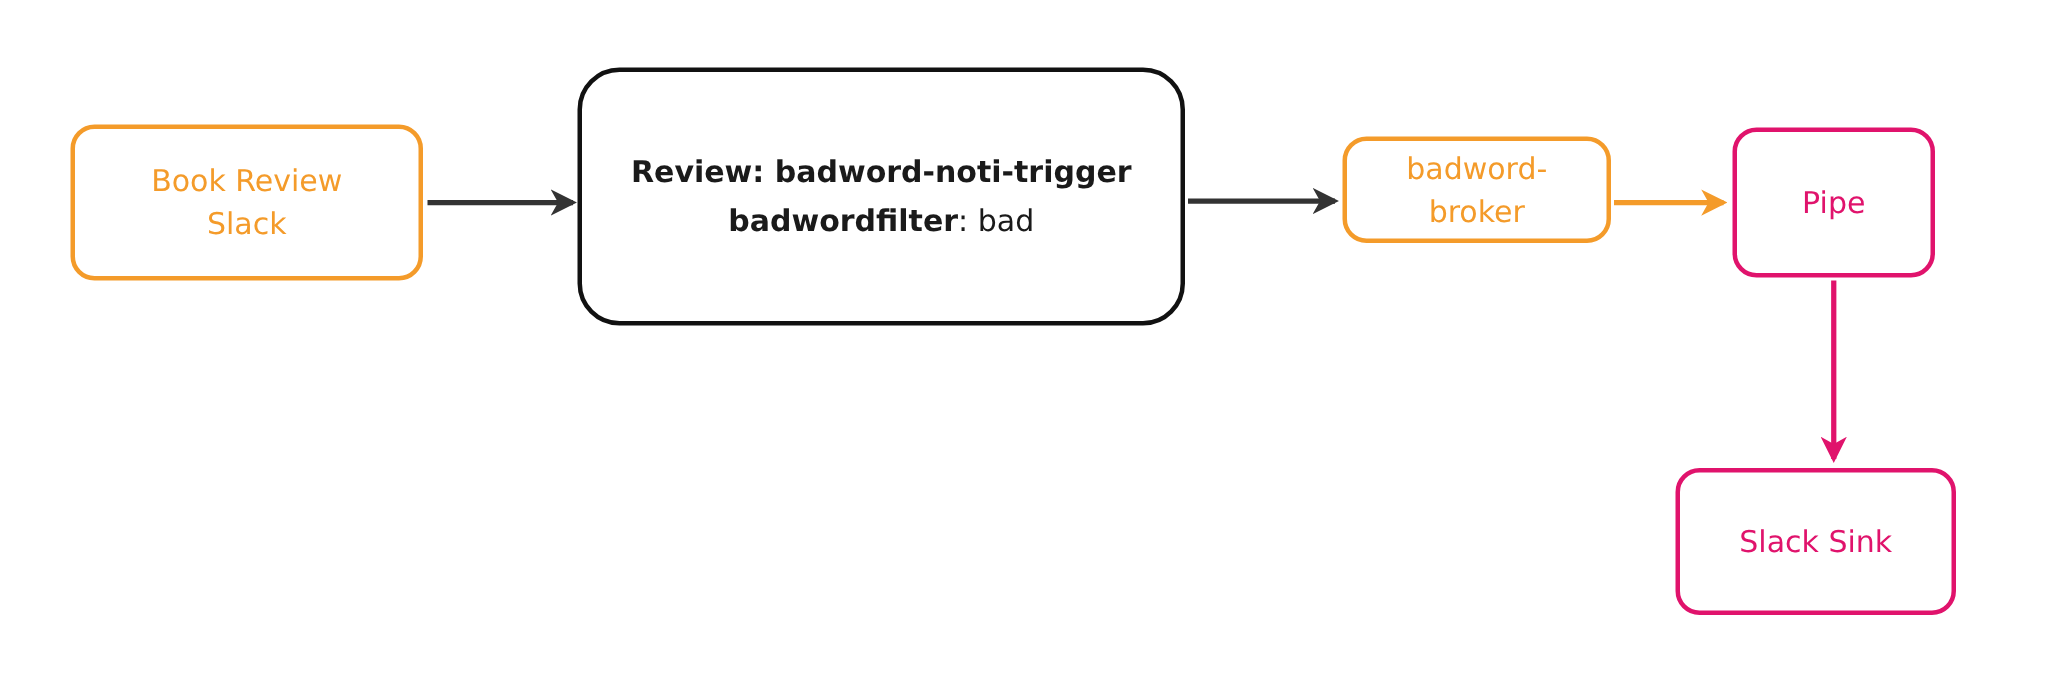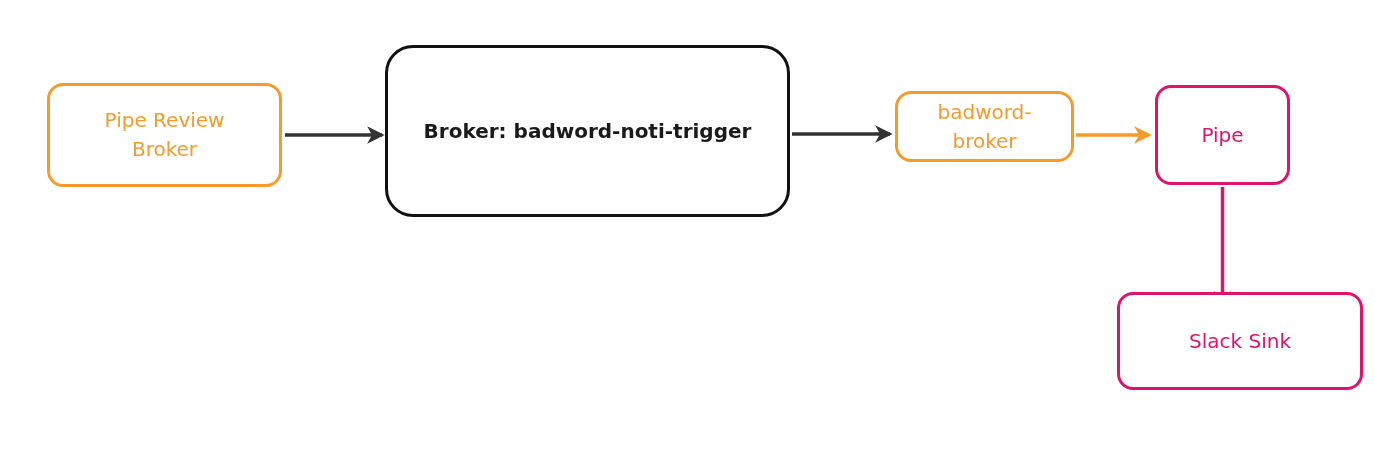--- a/index.html
+++ b/index.html
@@ -44,21 +44,21 @@
   }
   .node-dark {
     border: 3.5px solid #111111;
     color: #1a1a1a;
     border-radius: 28px;
   }
   #node-book-review-broker { left: 47px;  top: 83px;  width: 235px; height: 104px; padding: 0 22px; }
   #node-trigger             { left: 385px; top: 45px;  width: 405px; height: 172px; }
   #node-badword-broker      { left: 895px; top: 91px;  width: 179px; height: 71px;  padding: 0 18px; }
   #node-pipe                { left: 1155px;top: 85px;  width: 135px; height: 100px; }
-  #node-slack-sink          { left: 1117px;top: 292px; width: 246px; height: 98px;  }
+  #node-slack-sink          { left: 1117px;top: 312px; width: 187px; height: 98px;  }
   .trigger-lines {
     display: block;
     font-size: 20px;
     line-height: 33px;
     white-space: nowrap;
   }
   .trigger-lines .tl { display: block; }
   .trigger-lines b { font-weight: bold; }
 </style>
 </head>
@@ -82,26 +82,27 @@
     <line x1="285" y1="135" x2="382" y2="135" stroke="#333333" stroke-width="3.5" marker-end="url(#head-dark)"></line>
 
     <line x1="792" y1="134" x2="890" y2="134" stroke="#333333" stroke-width="3.5" marker-end="url(#head-dark)"></line>
 
     <line x1="1076" y1="135" x2="1149" y2="135" stroke="#f49b2a" stroke-width="3.5" marker-end="url(#head-orange)"></line>
 
     <line x1="1222.5" y1="187" x2="1222.5" y2="306" stroke="#e0136c" stroke-width="3.5" marker-end="url(#head-pink)"></line>
   </svg>
 
   <div class="node node-orange" id="node-book-review-broker">
-    <span>Pipe Review Broker</span>
+    <span>Book Review Slack</span>
   </div>
 
   <div class="node node-dark" id="node-trigger">
     <span class="trigger-lines">
-      <span class="tl"><b>Broker: badword-noti-trigger</b></span>
+      <span class="tl"><b>Review: badword-noti-trigger</b></span>
+      <span class="tl"><b>badwordfilter</b><span>: bad</span></span>
     </span>
   </div>
 
   <div class="node node-orange" id="node-badword-broker">
     <span>badword-broker</span>
   </div>
 
   <div class="node node-pink" id="node-pipe">
     <span>Pipe</span>
   </div>

